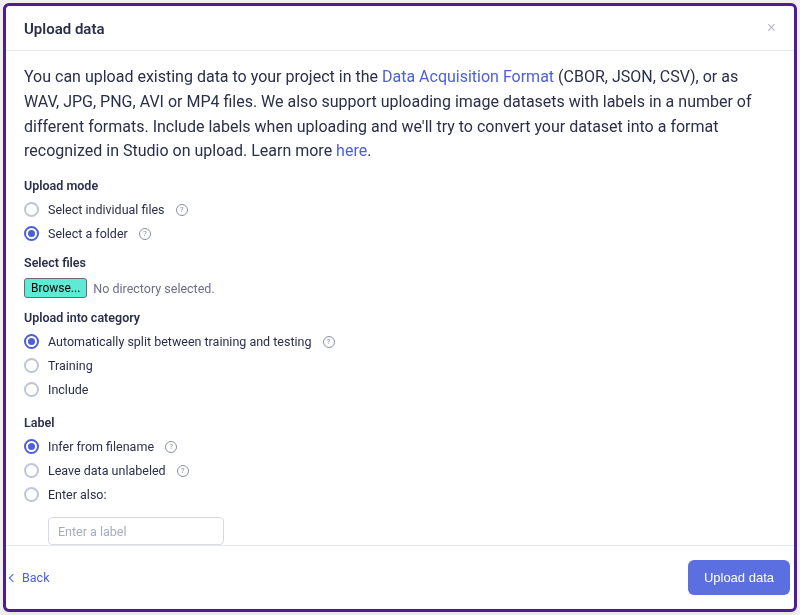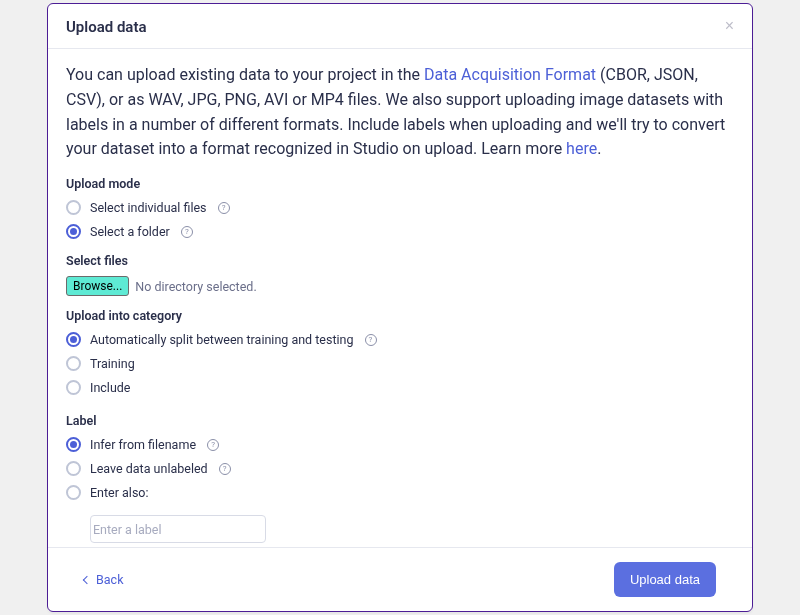--- a/index.html
+++ b/index.html
@@ -8,24 +8,24 @@
     font-family: -apple-system, BlinkMacSystemFont, "Segoe UI", Roboto, Helvetica, Arial, sans-serif;
     background: #f0f0f0;
     display: flex;
     align-items: center;
     justify-content: center;
     height: 615px;
     width: 800px;
     overflow: hidden;
   }
   .modal {
-    width: 706px;
+    width: 794px;
     height: 609px;
     background: #fff;
-    border: 1px solid #4c1d95;
+    border: 3px solid #4c1d95;
     border-radius: 6px;
     display: flex;
     flex-direction: column;
     box-shadow: 0 2px 2px rgba(0,0,0,0.04);
     position: relative;
   }
   .modal-header {
     padding: 14px 18px 12px 18px;
     border-bottom: 1px solid #e6e8ef;
     display: flex;
@@ -123,29 +123,29 @@
   .browse-status {
     font-size: 12.5px;
     color: #6b6f8a;
   }
   .label-input {
     margin: 6px 0 0 24px;
     width: 176px;
     height: 28px;
     border: 1px solid #d8dbe6;
     border-radius: 4px;
-    padding: 0 2px;
+    padding: 0 9px;
     font-size: 12.5px;
     color: #2a2f4a;
     font-family: inherit;
   }
   .label-input::placeholder { color: #a7abbf; }
   .modal-footer {
     border-top: 1px solid #e6e8ef;
-    padding: 14px 36px;
+    padding: 14px 4px;
     display: flex;
     justify-content: space-between;
     align-items: center;
   }
   .back-link {
     font-size: 12.5px;
     color: #4c5fd7;
     display: flex;
     align-items: center;
     gap: 6px;

